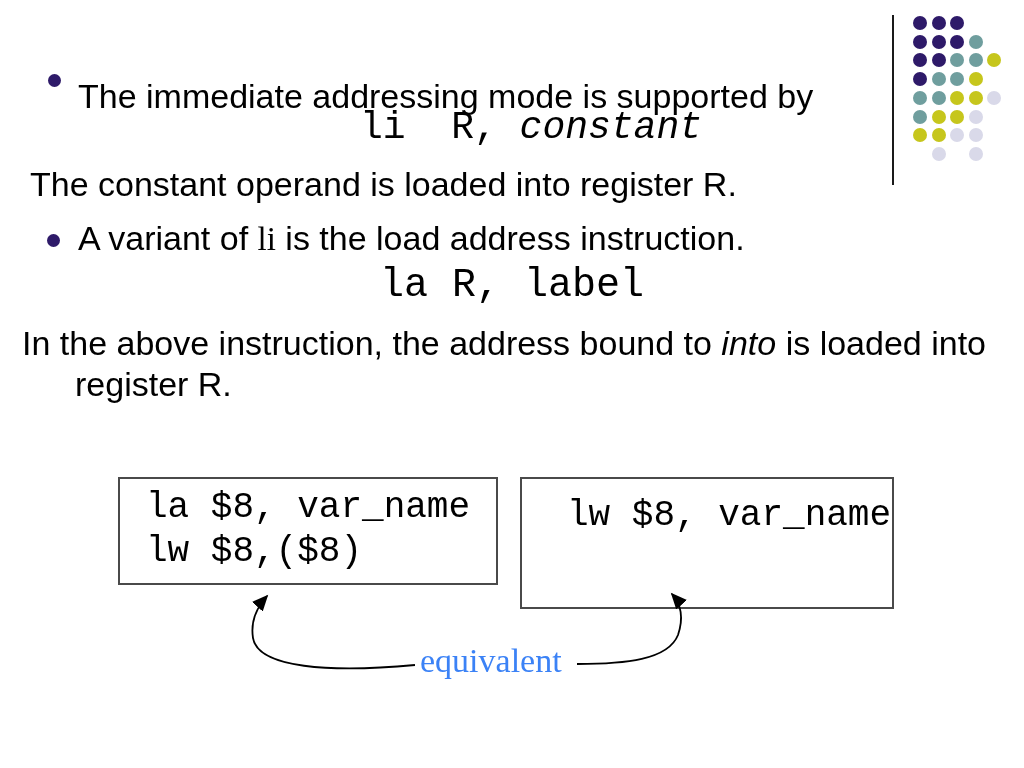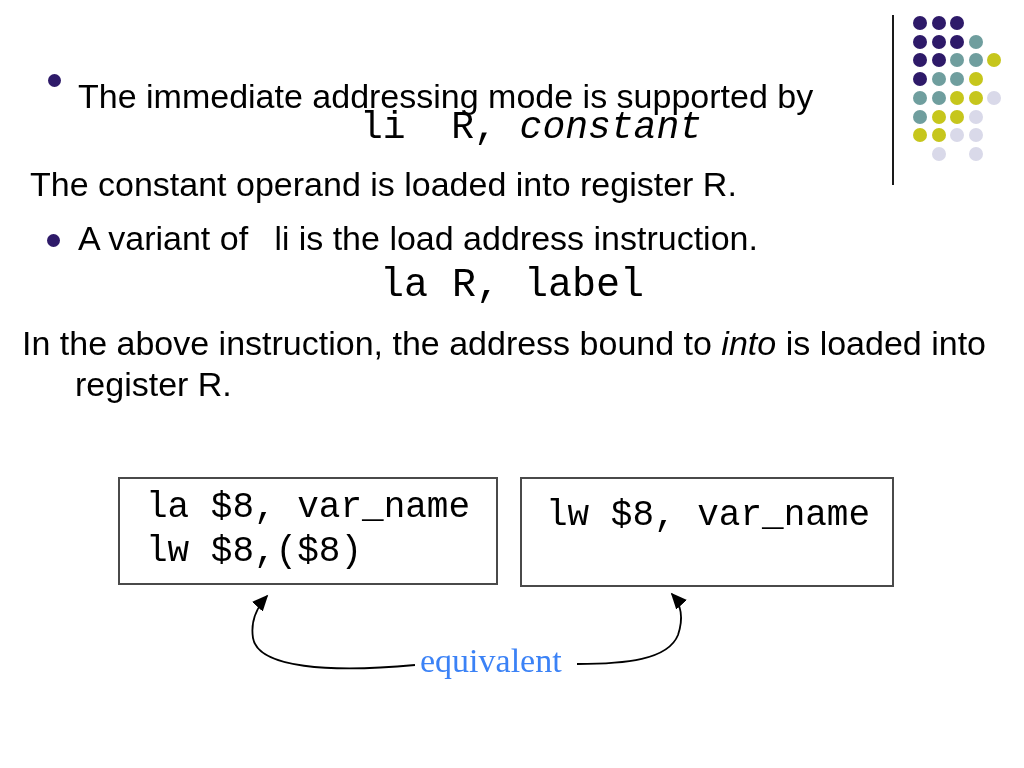--- a/index.html
+++ b/index.html
@@ -18,38 +18,38 @@
     position:absolute;width:13px;height:13px;border-radius:50%;
     background:#2E1A69;
   }
   .code-line{
     left:0;width:1024px;text-align:center;
     font-family:"Liberation Mono","DejaVu Sans Mono",monospace;
     white-space:pre;color:#000;
   }
   .code1{top:106px;font-size:38px;line-height:44px;margin-left:19px;}
   .code2{top:263px;font-size:40px;line-height:46px;}
-  .mono-inline{font-family:Liberation Sans, sans-serif;font-size:33px;margin-left:17px;}
+  .mono-inline{font-family:Liberation Serif, serif;font-size:33px;}
   .italic{font-style:italic;}
   .para2{
     left:22px;top:323px;width:930px;
     padding-left:53px;text-indent:-53px;
     line-height:41px;
   }
   
   .code-box{
     border:2px solid #4a4a4a;background:#fff;box-sizing:border-box;
   }
   .code-box pre{
     margin:0;font-family:"Liberation Mono","DejaVu Sans Mono",monospace;
     font-size:36px;line-height:44px;color:#000;
   }
   .box-left{left:118px;top:477px;width:380px;height:108px;}
   .box-left pre{margin:7px 0 0 26px;}
-  .box-right{left:520px;top:477px;width:374px;height:110px;}
+  .box-right{left:520px;top:477px;width:374px;height:132px;padding-left:21px;}
   .box-right pre{margin:15px 0 0 24px;}
   
   .equiv-label{
     left:420px;top:642px;
     font-family:"Liberation Serif",serif;
     font-size:34px;line-height:38px;color:#3b82f6;
   }
   
   .vline{left:892px;top:15px;width:2px;height:170px;background:#1a1a1a;}
   #dot-grid{left:913px;top:16px;width:100px;height:150px;}

